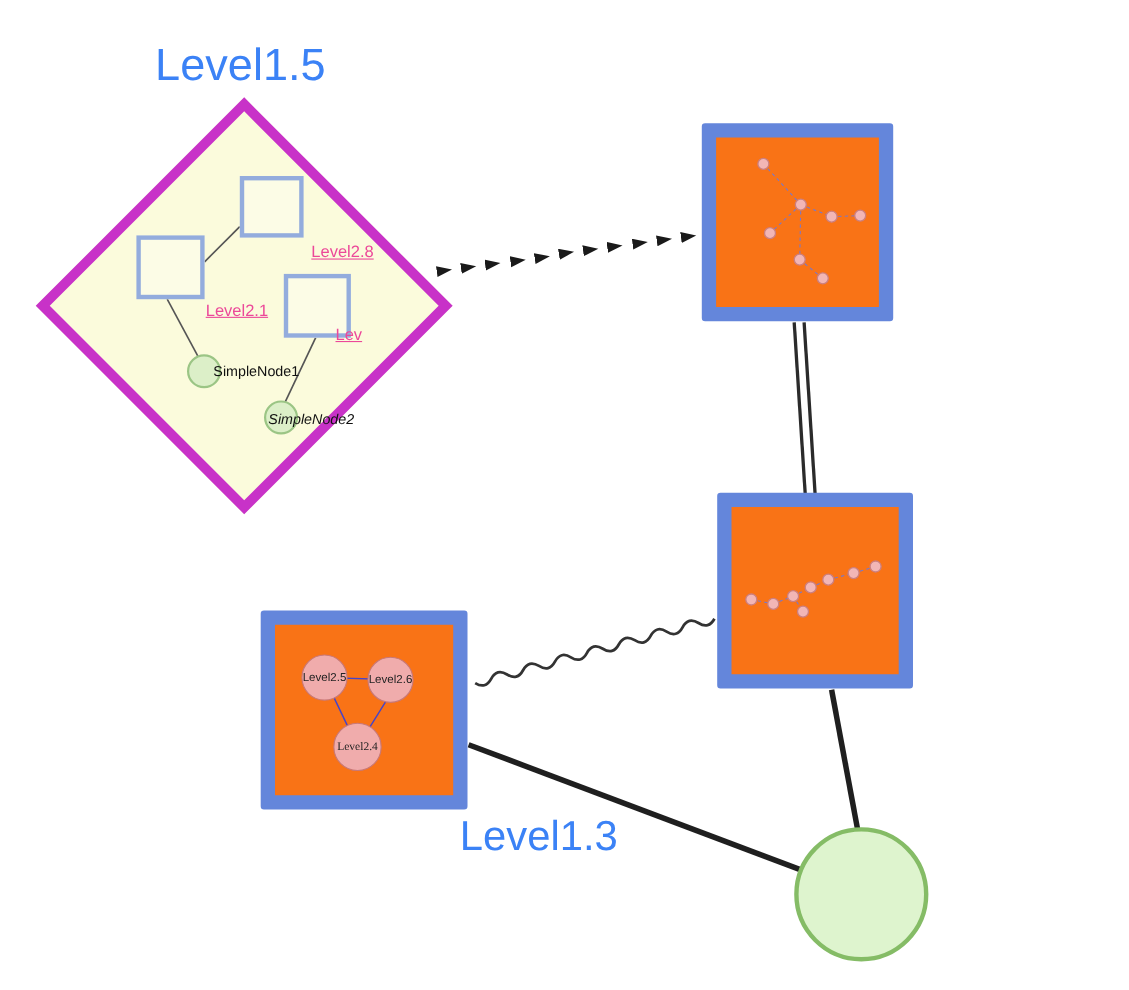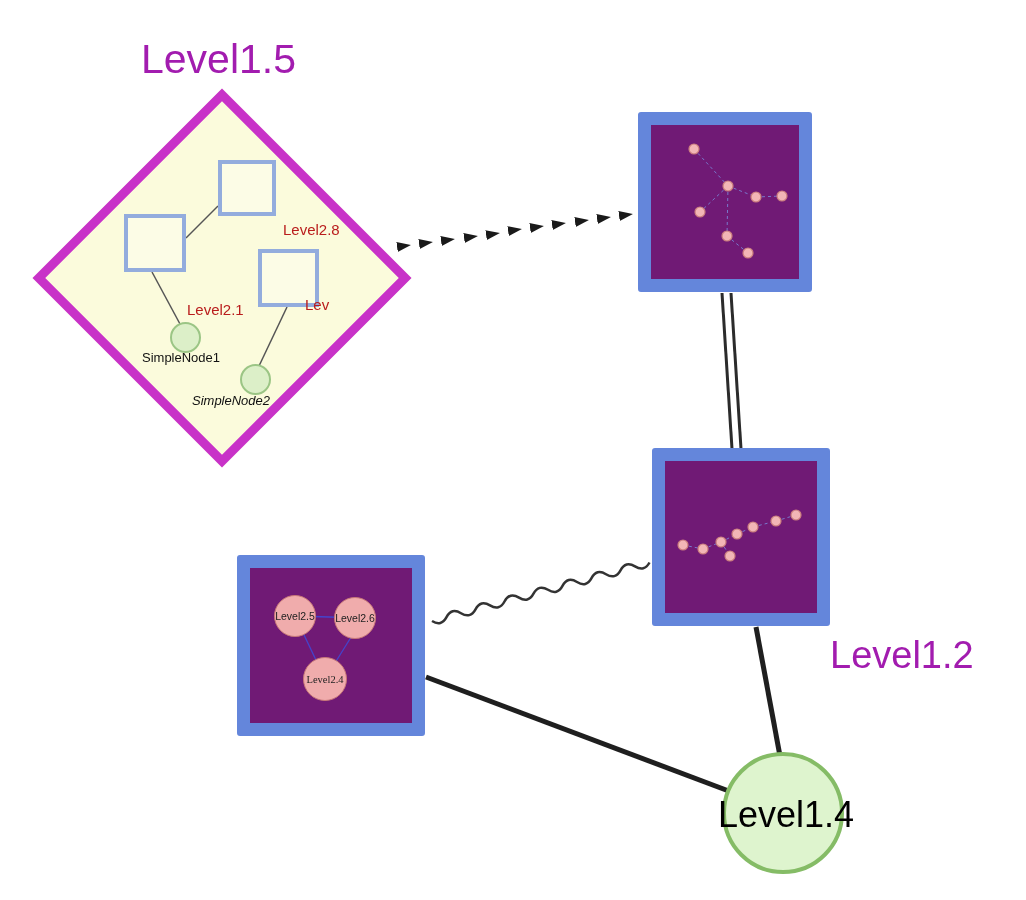--- a/index.html
+++ b/index.html
@@ -2,47 +2,46 @@
 <html><head>
 <meta charset="utf-8">
 <style>
   html,body{margin:0;padding:0;background:#ffffff;}
   .canvas{
     position:relative;width:1026px;height:900px;background:#ffffff;
     font-family:"Liberation Sans",sans-serif;overflow:hidden;
   }
   .layer{position:absolute;left:0;top:0;}
   
-  .big-label{position:absolute;font-size:38px;color:#a21caf;white-space:nowrap;}
+  .big-label{position:absolute;font-size:38px;color:#3b82f6;white-space:nowrap;}
   
   .diamond{
     position:absolute;left:88px;top:144px;width:268px;height:268px;
     box-sizing:border-box;background:#FBFBDC;border:9px solid #C832C8;
     transform:rotate(45deg);
   }
   
   .node-box{
     position:absolute;box-sizing:border-box;border:13px solid #6486DB;
-    background:#701a75;border-radius:3px;
+    background:#f97316;border-radius:3px;
   }
   .node-box svg{position:absolute;left:0;top:0;}
   
   .inner-sq{
     position:absolute;box-sizing:border-box;border:4px solid #93ACDD;
     background:#FCFCE6;
   }
-  .inner-label{position:absolute;font-size:15px;color:#b91c1c;white-space:nowrap;}
+  .inner-label{position:absolute;font-size:15px;color:#ec4899;white-space:nowrap;text-decoration:underline;}
   .simple-node{
     position:absolute;box-sizing:border-box;width:31px;height:31px;border-radius:50%;
     background:#DCEFC8;border:2px solid #9BC585;
   }
   .simple-label{
-    position:absolute;font-size:13px;color:#111;width:130px;text-align:left;
+    position:absolute;font-size:13px;color:#111;width:130px;text-align:right;
     white-space:nowrap;
-    margin-top:20px;
   }
   
   .pink-circle{
     position:absolute;box-sizing:border-box;border-radius:50%;
     background:#F0ACAC;border:1.5px solid #C87878;
     display:flex;align-items:center;justify-content:center;
     font-size:10.5px;color:#222;overflow:hidden;
   }
   
   .green-big{
@@ -89,21 +88,21 @@
     <line class="diamond-inner-edge" x1="186" y1="238" x2="218" y2="206"></line>
     <line class="diamond-inner-edge" x1="152" y1="272" x2="180" y2="324"></line>
     <line class="diamond-inner-edge" x1="287" y1="307" x2="259" y2="366"></line>
   </svg>
 
   <div class="inner-sq" style="left:218px;top:160px;width:58px;height:56px;"></div>
   <div class="inner-sq" style="left:124px;top:214px;width:62px;height:58px;"></div>
   <div class="inner-sq" style="left:258px;top:249px;width:61px;height:58px;"></div>
 
   <div class="inner-label" style="left:283px;top:221px;">Level2.8</div>
-  <div class="inner-label" style="left:187px;top:274px;margin-top:27px;">Level2.1</div>
+  <div class="inner-label" style="left:187px;top:274px;">Level2.1</div>
   <div class="inner-label" style="left:305px;top:296px;">Lev</div>
 
   <div class="simple-node" style="left:170px;top:322px;"></div>
   <div class="simple-label" style="left:142px;top:330px;">SimpleNode1</div>
 
   <div class="simple-node" style="left:240px;top:364px;"></div>
   <div class="simple-label" style="left:192px;top:373px;font-style:italic;">SimpleNode2</div>
 
   <div class="node-box" style="left:638px;top:112px;width:174px;height:180px;">
     <svg width="148" height="154" viewBox="0 0 148 154">
@@ -135,37 +134,36 @@
       <circle class="mini" cx="18" cy="84" r="5"></circle>
       <circle class="mini" cx="38" cy="88" r="5"></circle>
       <circle class="mini" cx="56" cy="81" r="5"></circle>
       <circle class="mini" cx="72" cy="73" r="5"></circle>
       <circle class="mini" cx="88" cy="66" r="5"></circle>
       <circle class="mini" cx="111" cy="60" r="5"></circle>
       <circle class="mini" cx="131" cy="54" r="5"></circle>
       <circle class="mini" cx="65" cy="95" r="5"></circle>
     </svg>
   </div>
-  <div class="big-label" style="left:830px;top:634px;">Level1.2</div>
 
   <div class="node-box" style="left:237px;top:555px;width:188px;height:181px;">
     <svg width="162" height="155" viewBox="0 0 162 155">
       <line class="tri-edge" x1="45" y1="48" x2="113" y2="50"></line>
       <line class="tri-edge" x1="45" y1="48" x2="75" y2="111"></line>
       <line class="tri-edge" x1="113" y1="50" x2="75" y2="111"></line>
     </svg>
     <div class="pink-circle" style="left:24px;top:27px;width:42px;height:42px;">
       <span>Level2.5</span>
     </div>
     <div class="pink-circle" style="left:84px;top:29px;width:42px;height:42px;">
       <span>Level2.6</span>
     </div>
     <div class="pink-circle" style="left:53px;top:89px;width:44px;height:44px;font-family:Liberation Serif, serif;">
       <span>Level2.4</span>
     </div>
   </div>
+  <div class="big-label" style="left:418px;top:740px;">Level1.3</div>
 
   <div class="green-big"></div>
-  <div class="black-label" style="left:695px;top:794px;width:182px;">Level1.4</div>
 
   <div class="big-label" style="left:141px;top:36px;font-size:41px;">Level1.5</div>
 
 </div>
 
 </body></html>

